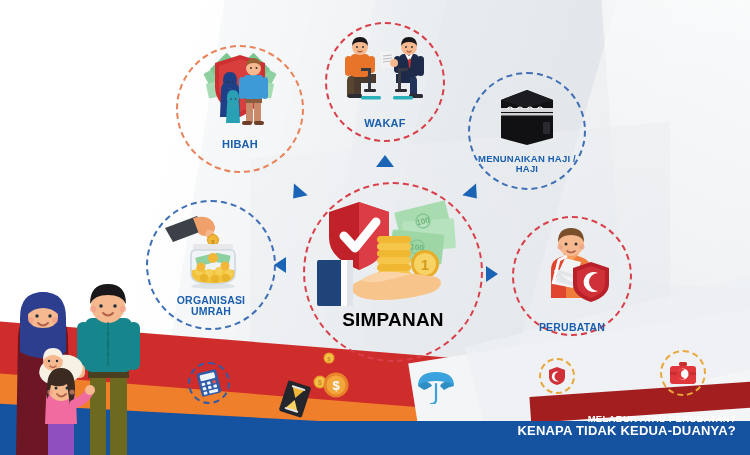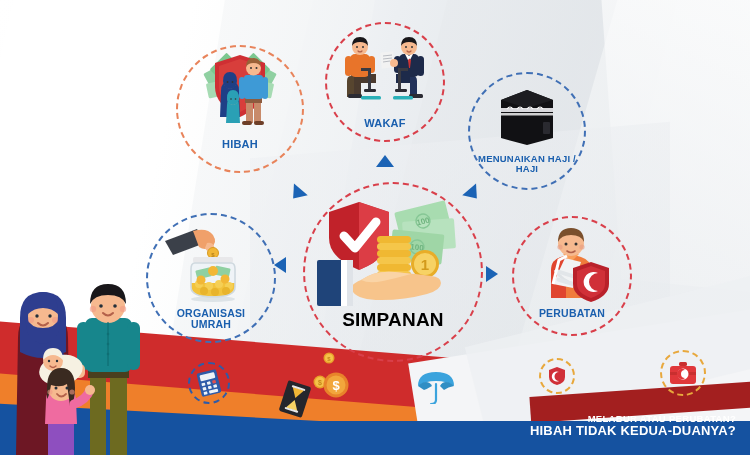--- a/index.html
+++ b/index.html
@@ -92,24 +92,24 @@
   .ring-orange{border:2px dashed #e8835a;}
   .ring-red{border:2px dashed #d93f4a;}
   .ring-blue{border:2px dashed #3f6fb5;}
 
   #node-hibah{left:176px;top:45px;width:124px;height:124px;}
   #node-hibah .cap{font-size:11px;margin-top:2px;}
   #node-wakaf{left:325px;top:22px;width:116px;height:116px;}
   #node-wakaf .cap{font-size:11px;margin-top:2px;}
   #node-haji{left:468px;top:72px;width:114px;height:114px;}
   #node-haji .cap{font-size:9.5px;margin-top:4px;}
-  #node-amal{left:146px;top:213px;width:126px;height:126px;}
+  #node-amal{left:146px;top:200px;width:126px;height:126px;}
   #node-amal .cap{font-size:10.5px;margin-top:1px;}
   #node-perubatan{left:512px;top:216px;width:116px;height:116px;}
-  #node-perubatan .cap{font-size:10.5px;margin-top:2px;}
+  #node-perubatan .cap{font-size:10.5px;margin-top:16px;}
 
   #node-simpanan{
     left:303px;top:182px;width:176px;height:176px;
     border:2px dashed #d93f4a;
   }
   #node-simpanan .cap{font-size:19px;margin-top:0px;color:#000000;}
 
   
   .arrow{position:absolute;width:0;height:0;}
   .arrow-up{border-left:9px solid transparent;border-right:9px solid transparent;border-bottom:12px solid #1b63b5;}
@@ -553,16 +553,16 @@
       <rect x="10" y="1" width="8" height="4" rx="1.5" fill="#c92f2f"></rect>
       <rect x="1" y="5" width="26" height="18" rx="3" fill="#e0373a"></rect>
       <rect x="1" y="11" width="26" height="3" fill="#c92f2f"></rect>
       <circle cx="14" cy="13" r="5.5" fill="#ffffff"></circle>
       <path d="M16 9 a5 5 0 1 0 0 8 a4 4 0 1 1 0-8z" fill="#e0373a"></path>
     </svg>
   </div>
 
   <div id="tagline">
     <div class="l1">MELABUR ATAU PERUBATAN?</div>
-    <div class="l2">HIBAH TIDAK KEDUA-DUANYA?</div>
+    <div class="l2">KENAPA TIDAK KEDUA-DUANYA?</div>
   </div>
 
 </div>
 
 </body></html>

